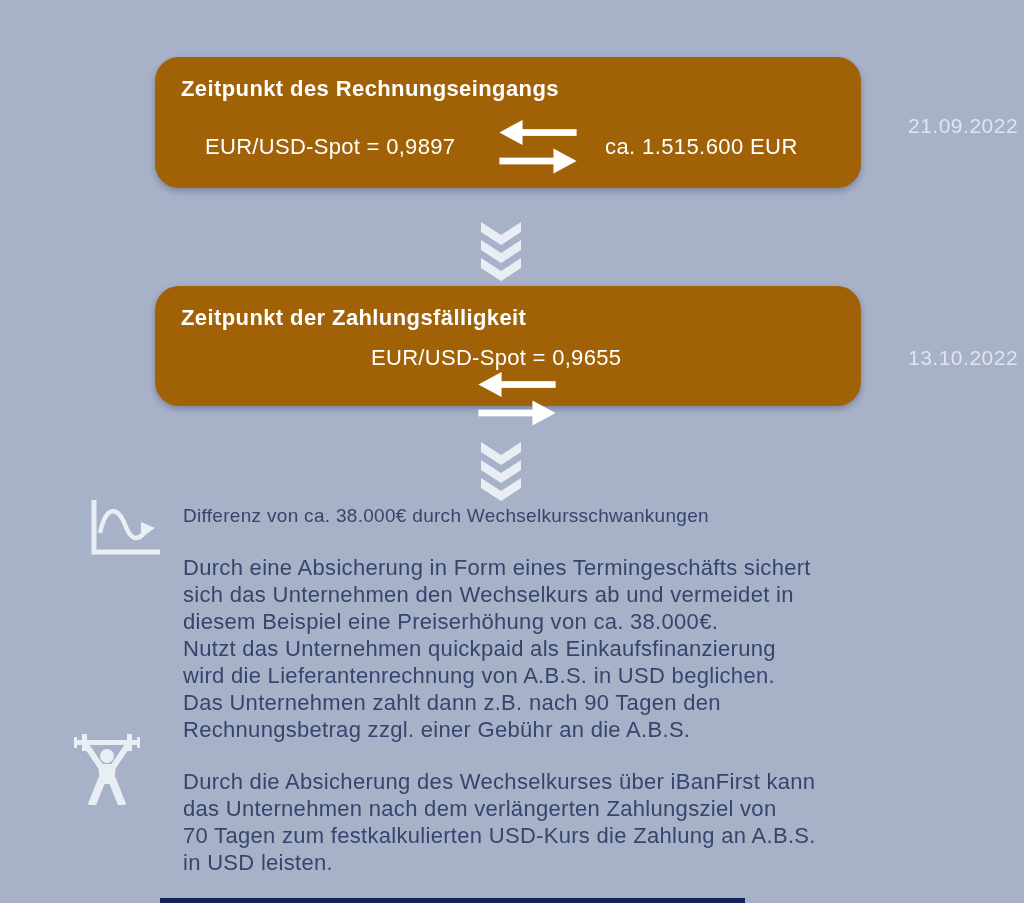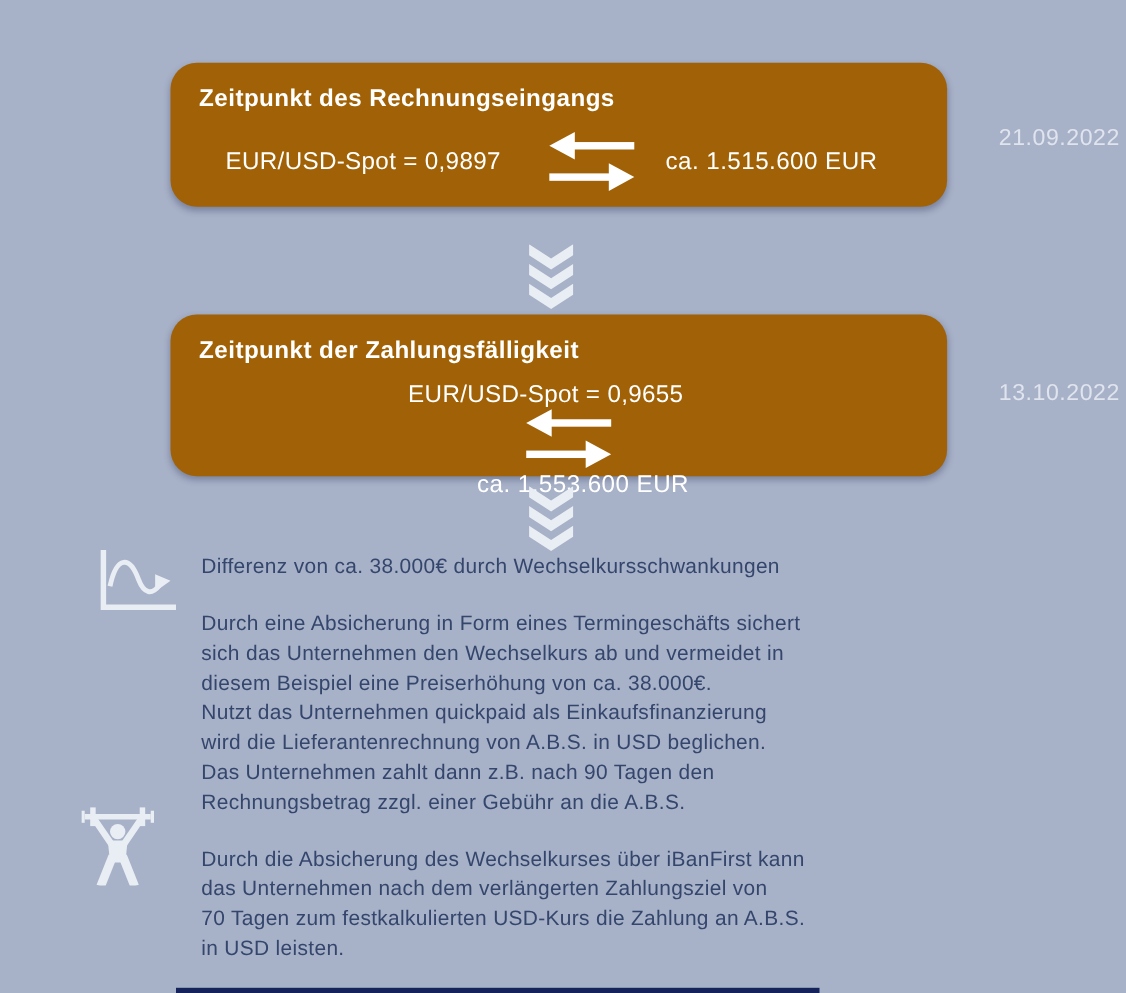--- a/index.html
+++ b/index.html
@@ -18,21 +18,21 @@
   .card {
     position: absolute;
     left: 155px;
     width: 706px;
     background: #a16207;
     border-radius: 24px;
     padding: 19px 26px 0 26px;
     box-shadow: 0 3px 6px rgba(40,50,90,0.35);
   }
   .card1 { top: 57px;  height: 131px; }
-  .card2 { top: 286px; height: 147px; }
+  .card2 { top: 286px; height: 120px; }
 
   .card-title {
     color: #ffffff;
     font-size: 22px;
     font-weight: bold;
     letter-spacing: 0.4px;
   }
   .card-row {
     display: flex;
     align-items: center;
@@ -81,21 +81,21 @@
     width: 760px;
     color: #35466d;
     font-size: 19px;
     letter-spacing: 0.3px;
   }
   .para {
     position: absolute;
     left: 183px;
     width: 730px;
     color: #35466d;
-    font-size: 19px;
+    font-size: 22px;
     line-height: 27px;
     letter-spacing: 0.3px;
     white-space: pre-line;
   }
   .para1 { top: 554px; }
   .para2 { top: 768px; }
 
   
   .bottom-bar {
     position: absolute;
@@ -141,21 +141,20 @@
     <div class="card-row">
       <span class="spot">EUR/USD-Spot = 0,9655</span>
       <span class="exchange-icon">
         <svg viewBox="0 0 84 58" width="82" height="56">
           <polygon points="2,14 26,1 26,27" fill="#ffffff"></polygon>
           <rect x="23" y="10.5" width="59" height="7" fill="#ffffff"></rect>
           <rect x="2" y="40" width="59" height="7" fill="#ffffff"></rect>
           <polygon points="82,43.5 58,30.5 58,56.5" fill="#ffffff"></polygon>
         </svg>
       </span>
-      <span class="amount">ca. 1.553.600 EUR</span>
     </div>
   </section>
   <div class="date date2">13.10.2022</div>
 
   <div class="chevrons chev2">
     <svg viewBox="0 0 44 62" width="44" height="62">
       <path d="M2,0 L22,13 L42,0 L42,10 L22,23 L2,10 Z" fill="#e9edf4"></path>
       <path d="M2,18 L22,31 L42,18 L42,28 L22,41 L2,28 Z" fill="#e9edf4"></path>
       <path d="M2,36 L22,49 L42,36 L42,46 L22,59 L2,46 Z" fill="#e9edf4"></path>
     </svg>

